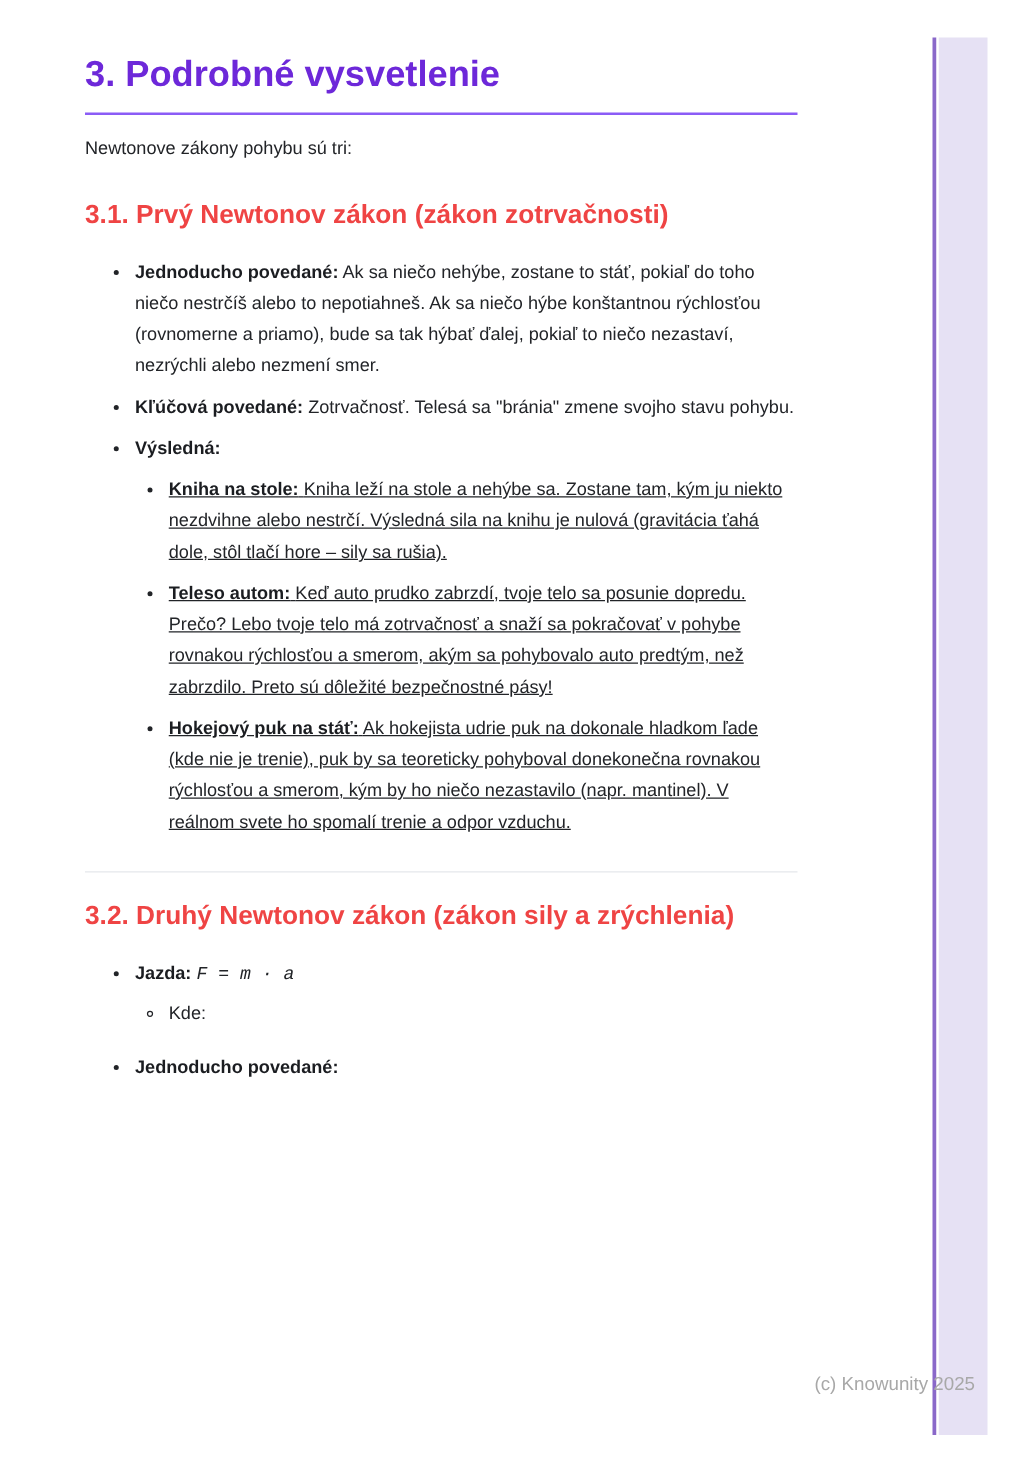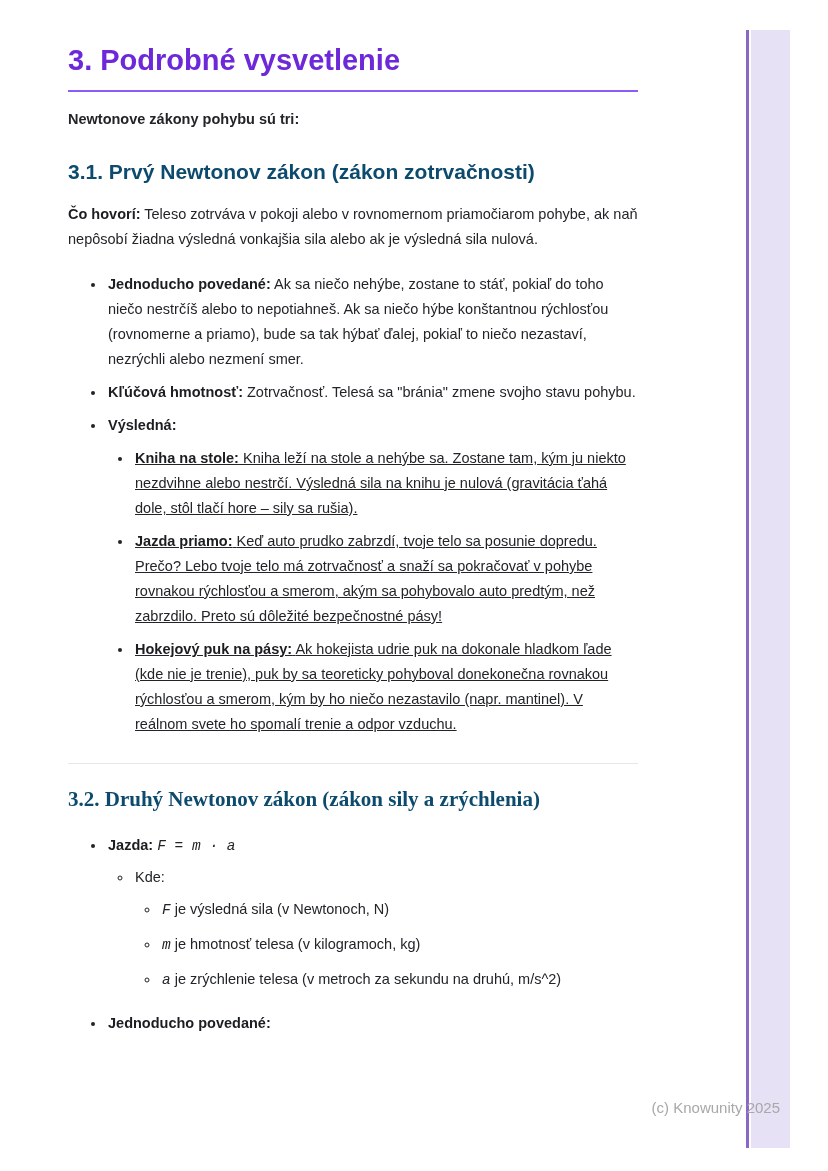--- a/index.html
+++ b/index.html
@@ -47,30 +47,30 @@
 
   h1.doc-title {
     font-size: 29px;
     line-height: 36px;
     font-weight: 700;
     color: #6d28d9;
     padding-bottom: 12px;
     border-bottom: 2px solid #8b5cf6;
   }
 
-  p.intro { margin-top: 15px; font-weight: bold; }
+  p.intro { margin-top: 15px; }
 
   h2.section-heading {
     font-size: 21px;
     line-height: 28px;
     font-weight: 700;
-    color: #0c4a6e;
+    color: #ef4444;
     margin-top: 26px;
   }
-  h2.section-heading.second { margin-top: 0; font-family: Liberation Serif, serif; }
+  h2.section-heading.second { margin-top: 0; }
 
   p.para { margin-top: 16px; }
   p.para.justify { text-align: justify; margin-top: 21px; }
 
   ul.list-1 {
     list-style: disc;
     padding-left: 38px;
     margin-top: 20px;
   }
   ul.list-1 > li { margin-bottom: 8px; padding-left: 2px; }
@@ -126,79 +126,61 @@
   <div class="side-line"></div>
 
   <div class="content">
 
     <h1 class="doc-title">3. Podrobné vysvetlenie</h1>
 
     <p class="intro">Newtonove zákony pohybu sú tri:</p>
 
     <h2 class="section-heading">3.1. Prvý Newtonov zákon (zákon zotrvačnosti)</h2>
 
-    <p class="para">
-      <strong>Čo hovorí:</strong>
-      <span>Teleso zotrváva v pokoji alebo v rovnomernom priamočiarom pohybe, ak naň nepôsobí žiadna výsledná vonkajšia sila alebo ak je výsledná sila nulová.</span>
-    </p>
 
     <ul class="list-1">
       <li>
         <strong>Jednoducho povedané:</strong>
         <span>Ak sa niečo nehýbe, zostane to stáť, pokiaľ do toho niečo nestrčíš alebo to nepotiahneš. Ak sa niečo hýbe konštantnou rýchlosťou (rovnomerne a priamo), bude sa tak hýbať ďalej, pokiaľ to niečo nezastaví, nezrýchli alebo nezmení smer.</span>
       </li>
       <li>
-        <strong>Kľúčová hmotnosť:</strong>
+        <strong>Kľúčová povedané:</strong>
         <span>Zotrvačnosť. Telesá sa "bránia" zmene svojho stavu pohybu.</span>
       </li>
       <li>
         <strong>Výsledná:</strong>
         <ul class="list-2">
           <li>
             <strong>Kniha na stole:</strong>
             <span>Kniha leží na stole a nehýbe sa. Zostane tam, kým ju niekto nezdvihne alebo nestrčí. Výsledná sila na knihu je nulová (gravitácia ťahá dole, stôl tlačí hore – sily sa rušia).</span>
           </li>
           <li>
-            <strong>Jazda priamo:</strong>
+            <strong>Teleso autom:</strong>
             <span>Keď auto prudko zabrzdí, tvoje telo sa posunie dopredu. Prečo? Lebo tvoje telo má zotrvačnosť a snaží sa pokračovať v pohybe rovnakou rýchlosťou a smerom, akým sa pohybovalo auto predtým, než zabrzdilo. Preto sú dôležité bezpečnostné pásy!</span>
           </li>
           <li>
-            <strong>Hokejový puk na pásy:</strong>
+            <strong>Hokejový puk na stáť:</strong>
             <span>Ak hokejista udrie puk na dokonale hladkom ľade (kde nie je trenie), puk by sa teoreticky pohyboval donekonečna rovnakou rýchlosťou a smerom, kým by ho niečo nezastavilo (napr. mantinel). V reálnom svete ho spomalí trenie a odpor vzduchu.</span>
           </li>
         </ul>
       </li>
     </ul>
 
     <hr class="divider">
 
     <h2 class="section-heading second">3.2. Druhý Newtonov zákon (zákon sily a zrýchlenia)</h2>
 
 
     <ul class="list-1">
       <li>
         <strong>Jazda:</strong>
         <em class="math">F = m · a</em>
         <ul class="list-circle">
           <li>
             <span>Kde:</span>
-            <ul class="list-circle vars">
-              <li>
-                <em class="math">F</em>
-                <span>je výsledná sila (v Newtonoch, N)</span>
-              </li>
-              <li>
-                <em class="math">m</em>
-                <span>je hmotnosť telesa (v kilogramoch, kg)</span>
-              </li>
-              <li>
-                <em class="math">a</em>
-                <span>je zrýchlenie telesa (v metroch za sekundu na druhú, m/s^2)</span>
-              </li>
-            </ul>
           </li>
         </ul>
       </li>
       <li class="spaced-top">
         <strong>Jednoducho povedané:</strong>
       </li>
     </ul>
 
   </div>
 

